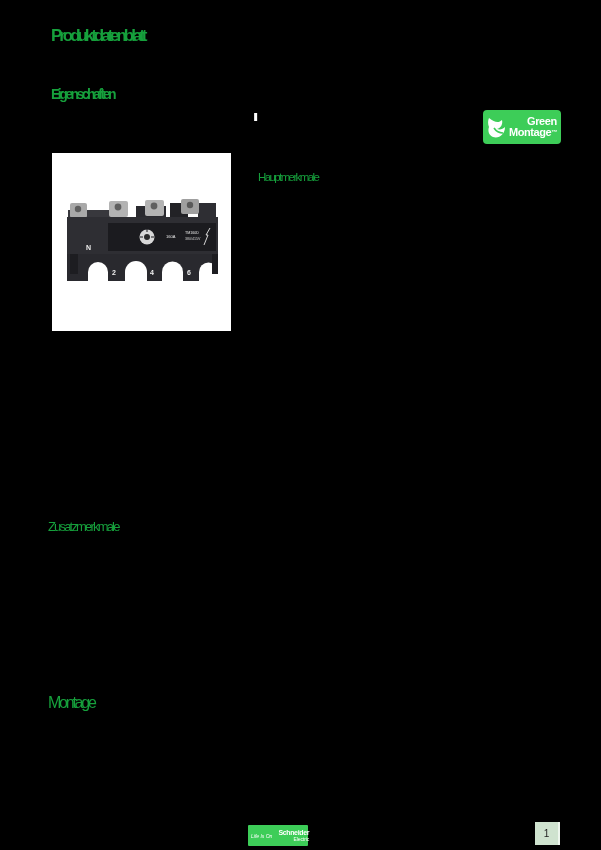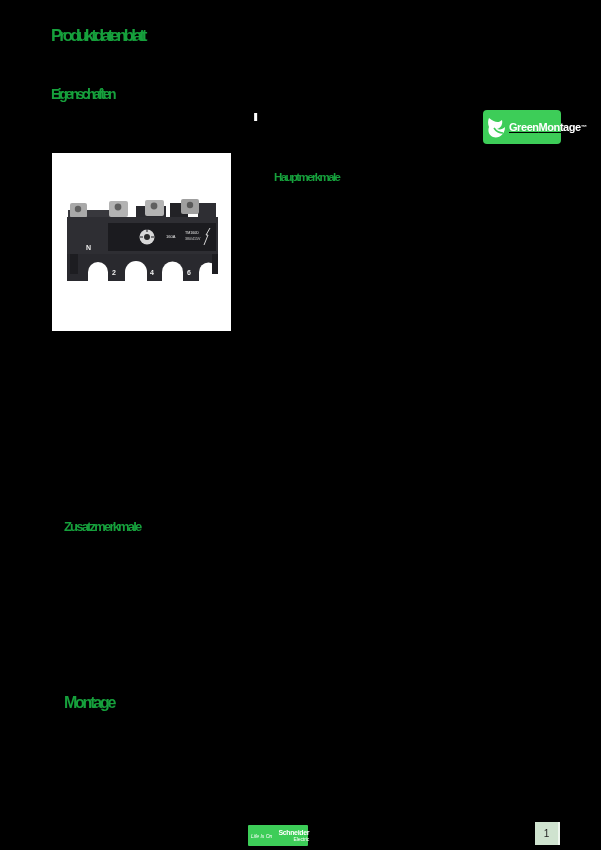--- a/index.html
+++ b/index.html
@@ -4,37 +4,37 @@
 <style>
   html,body{margin:0;padding:0;}
   body{
     width:601px;height:850px;position:relative;overflow:hidden;
     background:#000000;
     font-family:"Liberation Sans", sans-serif;
   }
   .abs{position:absolute;text-align:right;}
   
   .crush-title{letter-spacing:-0.18em;font-weight:bold;}
-  .crush-head{letter-spacing:-0.14em;font-weight:bold;margin-left:16px;}
+  .crush-head{letter-spacing:-0.14em;font-weight:normal;}
   .green-text{color:#16A03C;}
   .title-l1{left:51px;top:26px;font-size:17px;}
   .title-l2{left:51px;top:50px;font-size:14px;margin-top:36px;}
   .ref-mark{left:255px;top:112px;font-size:10px;color:#ffffff;font-weight:bold;letter-spacing:-0.35em;}
   .heading-main{left:258px;top:171px;font-size:11.5px;}
   .heading-comp{left:48px;top:519px;font-size:13px;}
   .heading-mount{left:48px;top:694px;font-size:16px;}
 
   
   .gp-badge{
     left:483px;top:110px;width:78px;height:34px;
     background:#3DCD58;border-radius:4px;
     display:flex;align-items:center;box-sizing:border-box;padding:2px 3px;
   }
   .gp-icon{width:22px;height:26px;flex:0 0 auto;}
-  .gp-textcol{display:flex;flex-direction:row;justify-content:center;line-height:11px;margin-left:1px;text-decoration:underline;}
+  .gp-textcol{display:flex;flex-direction:column;justify-content:center;line-height:11px;margin-left:1px;}
   .gp-line{color:#ffffff;font-size:11px;font-weight:bold;letter-spacing:-0.04em;}
   .gp-tm{font-size:6px;vertical-align:top;}
 
   
   .photo{left:52px;top:153px;width:179px;height:178px;background:#ffffff;}
 
   
   .se-logo{
     left:248px;top:825px;width:60px;height:21px;
     background:#3DCD58;display:flex;align-items:center;box-sizing:border-box;padding:2px 3px;

